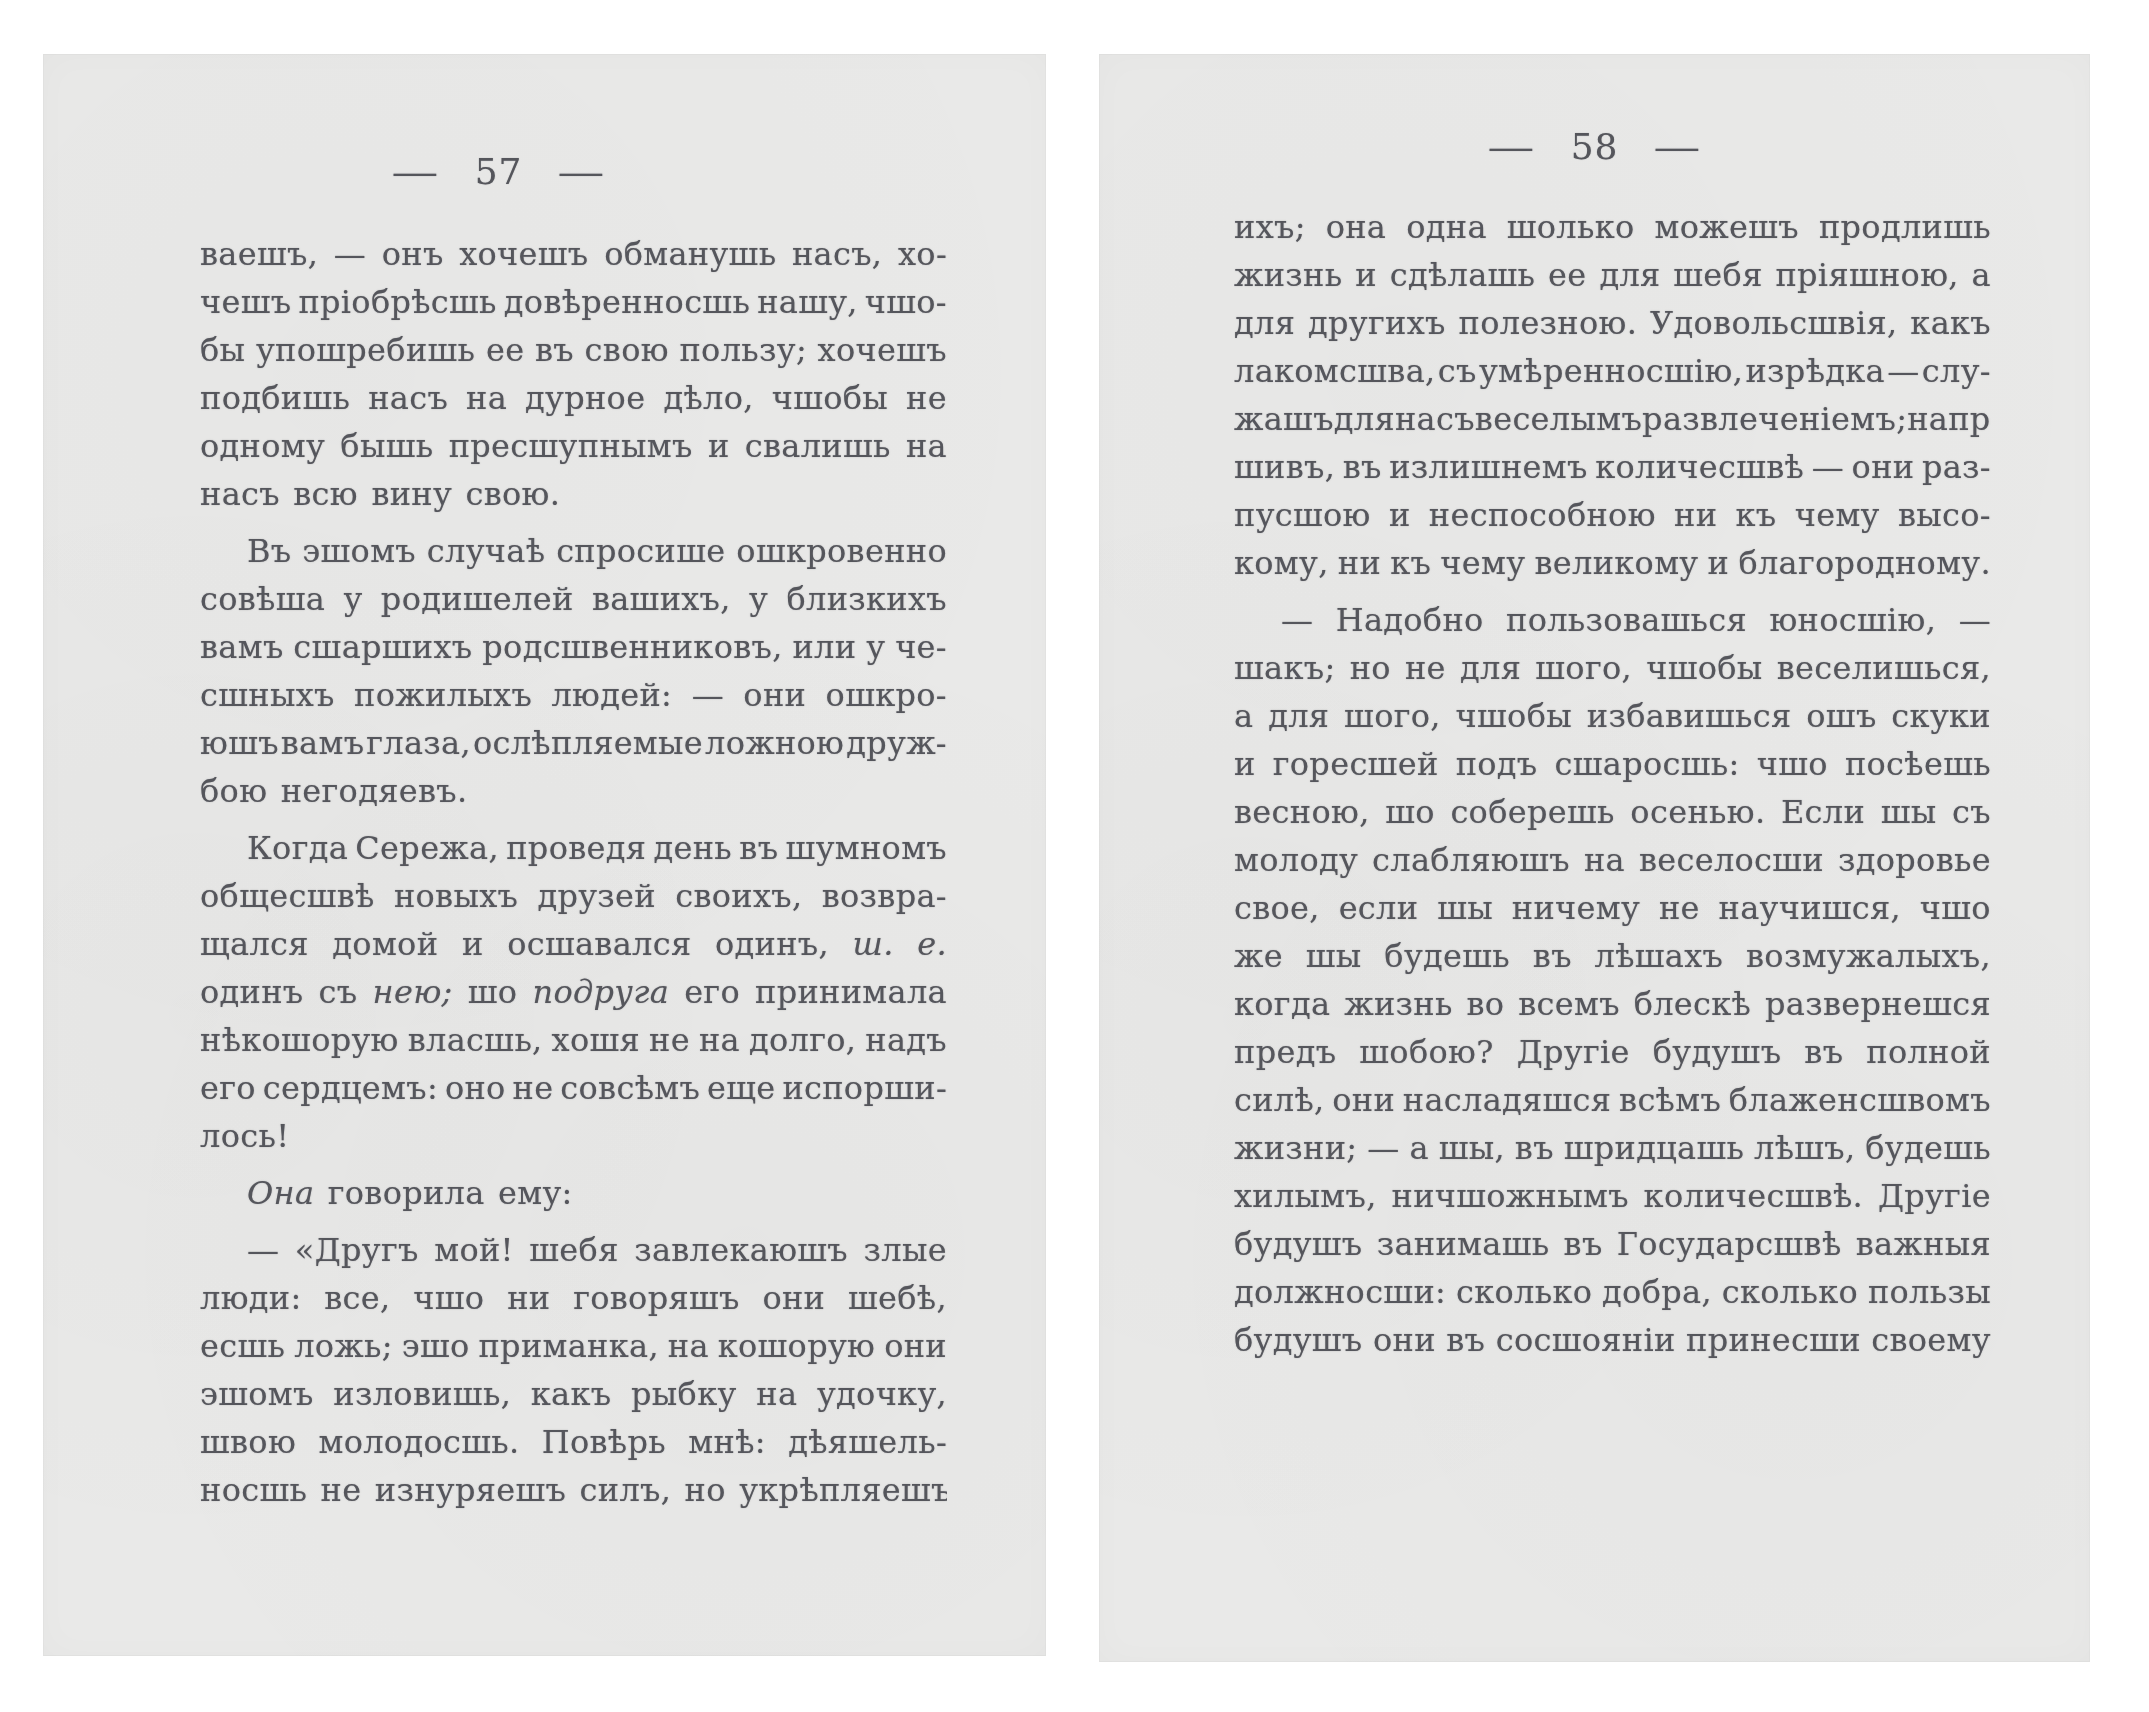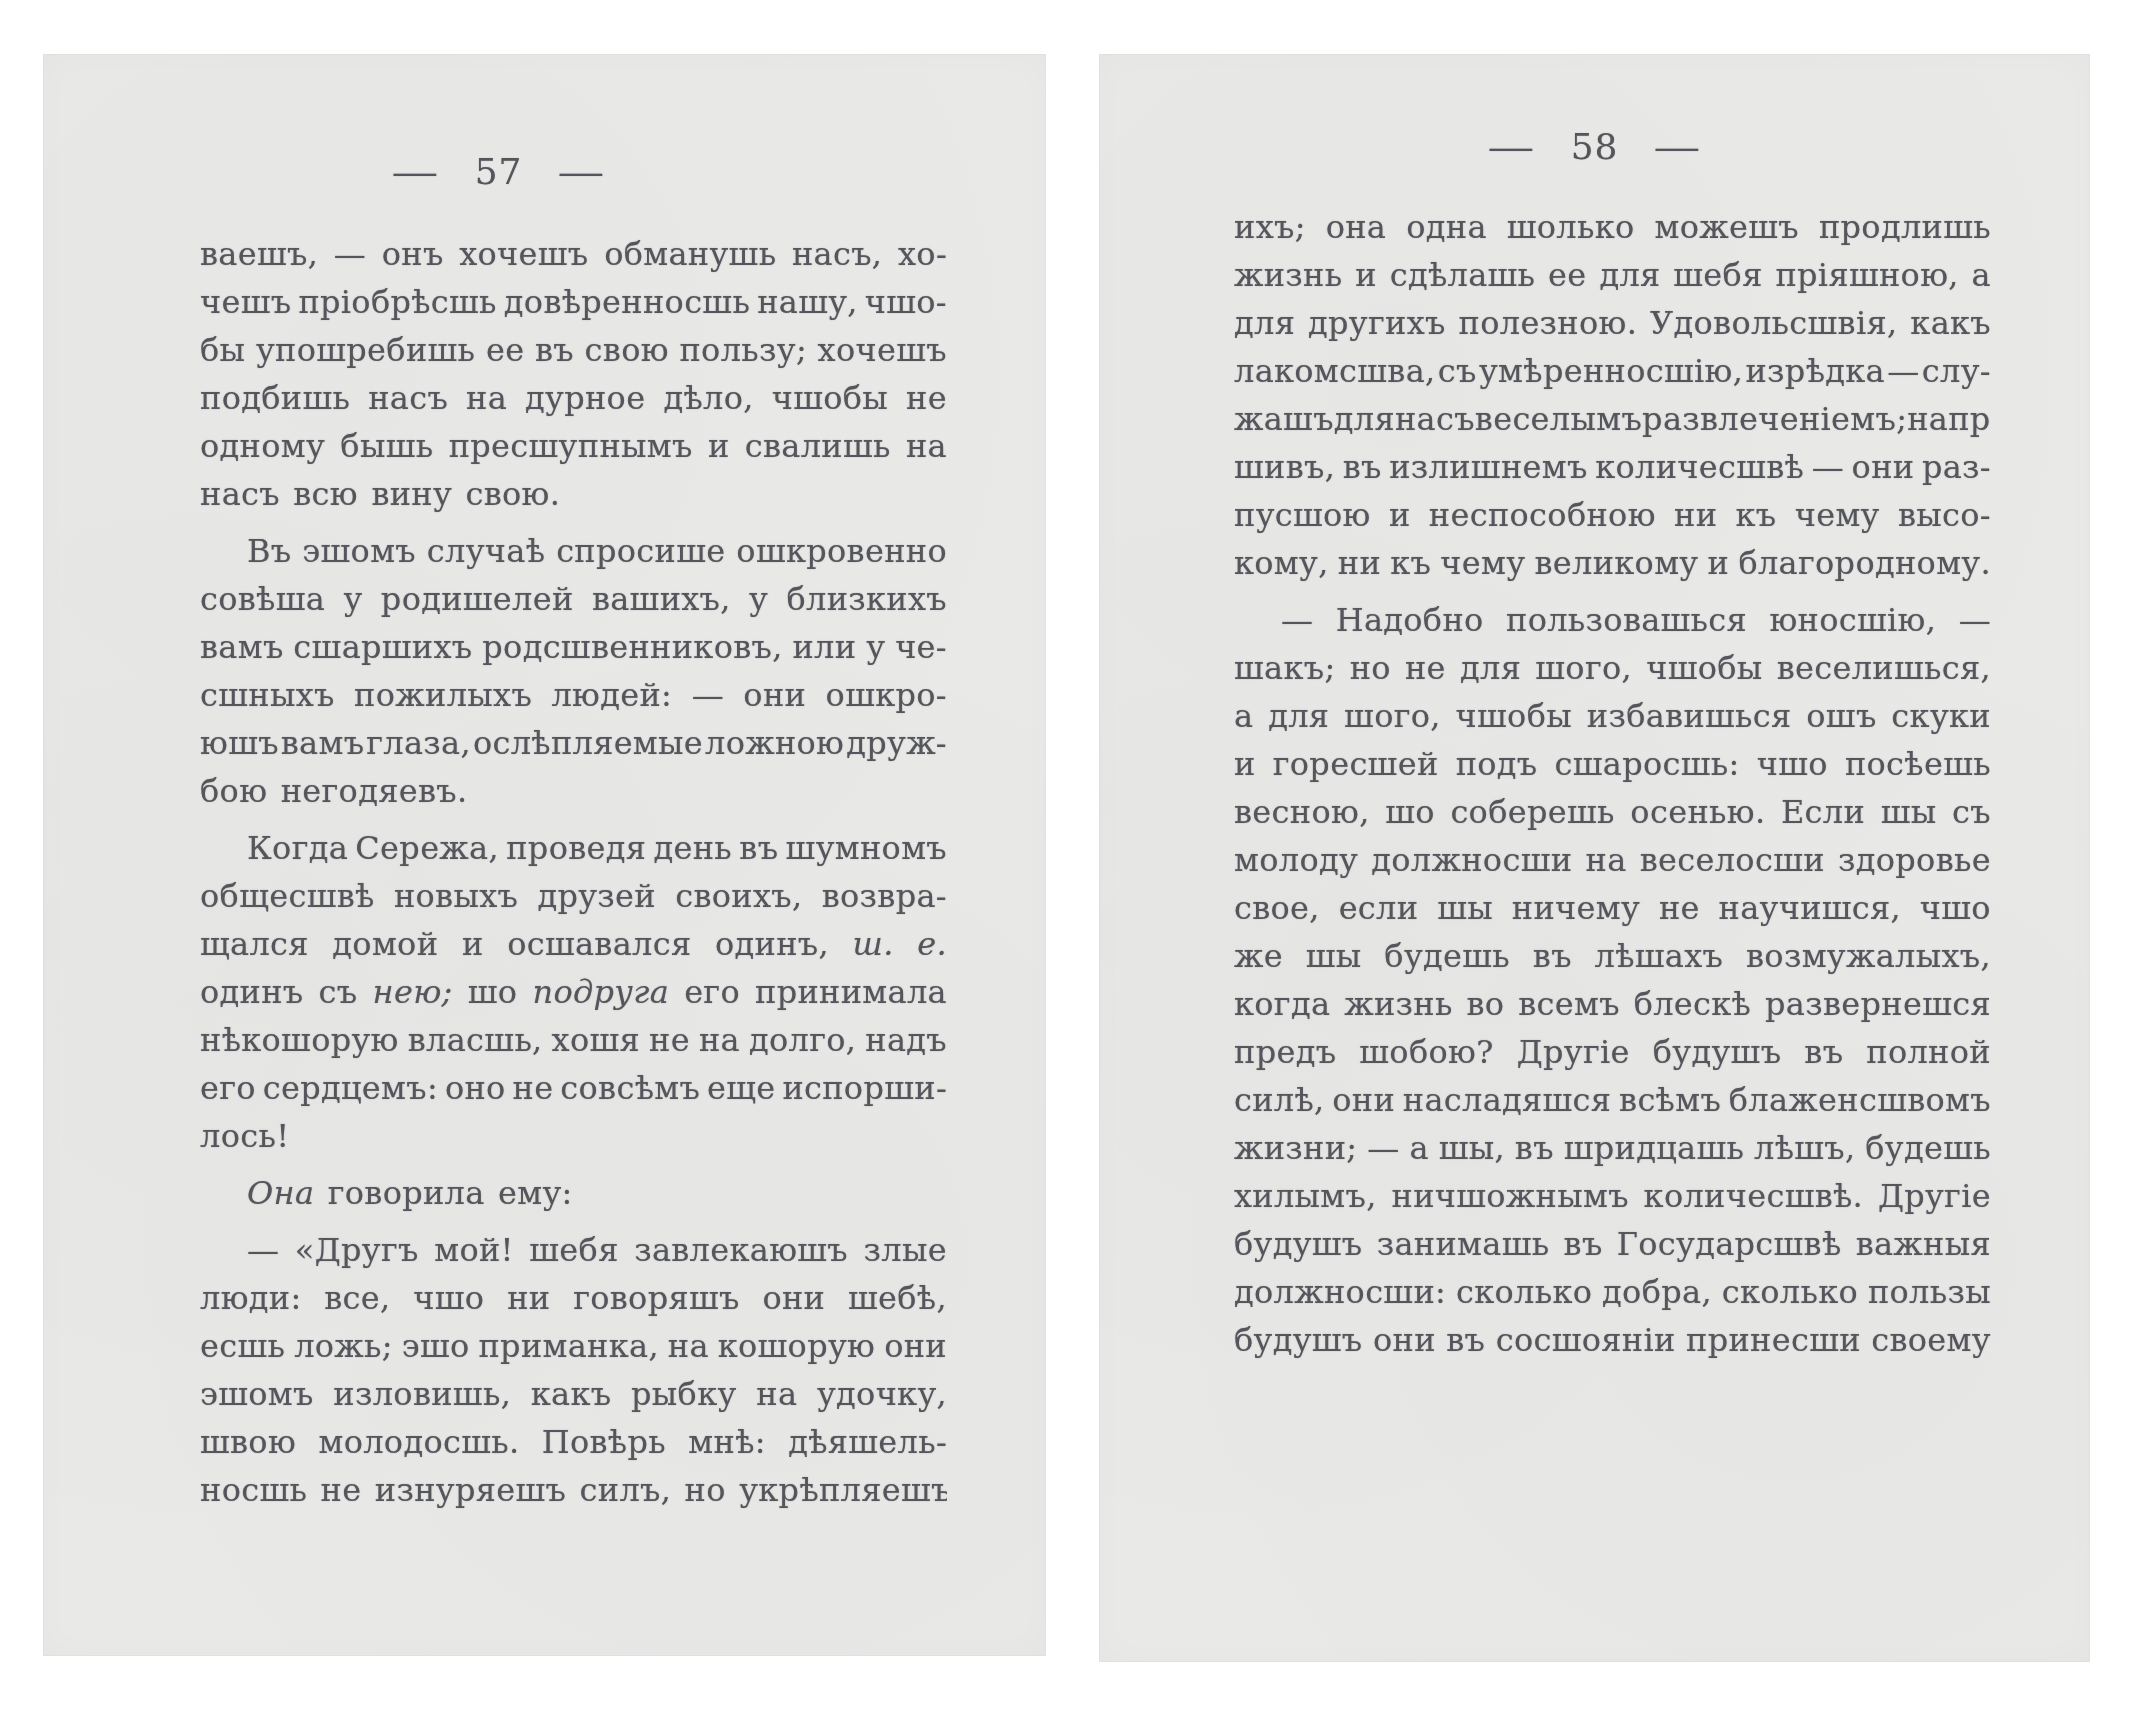--- a/index.html
+++ b/index.html
@@ -411,21 +411,21 @@
             <span>весною,</span>
             <span>шо</span>
             <span>соберешь</span>
             <span>осенью.</span>
             <span>Если</span>
             <span>шы</span>
             <span>съ</span>
           </div>
           <div class="line fill">
             <span>молоду</span>
-            <span>должносши</span>
+            <span>слабляюшъ</span>
             <span>на</span>
             <span>веселосши</span>
             <span>здоровье</span>
           </div>
           <div class="line fill">
             <span>свое,</span>
             <span>если</span>
             <span>шы</span>
             <span>ничему</span>
             <span>не</span>

